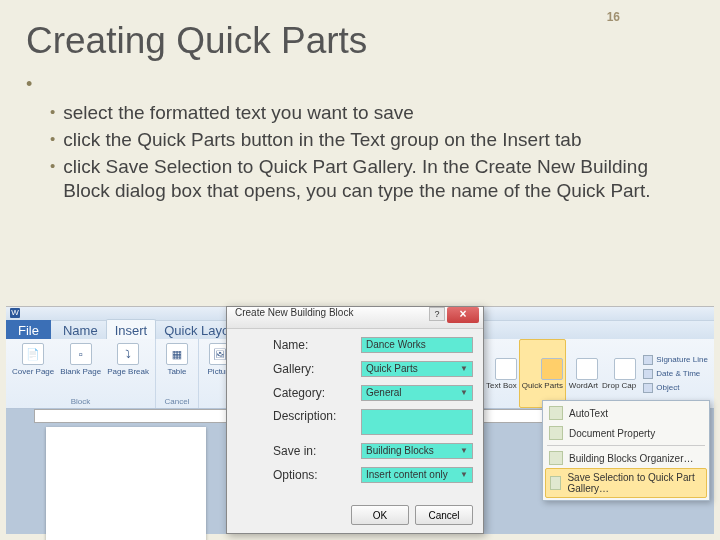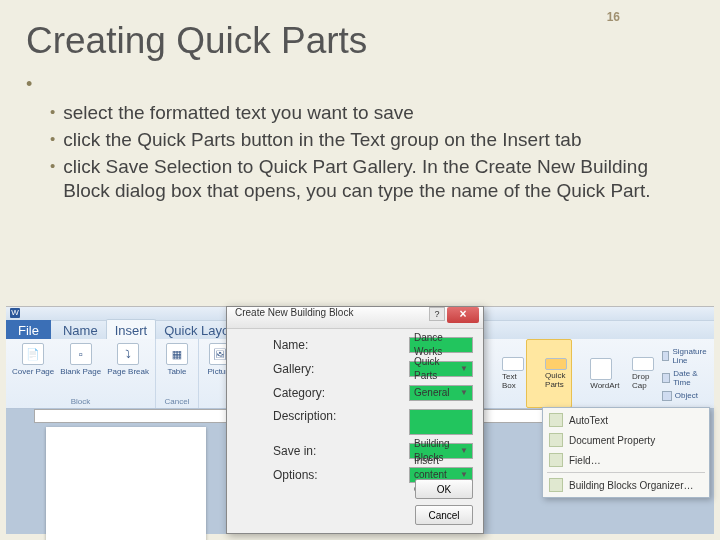--- a/index.html
+++ b/index.html
@@ -230,46 +230,44 @@
     margin-bottom: 8px;
   }
   .dlg-row label {
     width: 88px;
     font-size: 12px;
     margin-left: 36px;
   }
   .dlg-row .field {
     flex: 1;
     height: 16px;
-    background: #22c55e;
+    background: #5eead4;
     border: 1px solid #aaa;
     padding: 1px 4px;
     font-size: 10px;
     line-height: 14px;
     display: flex;
     justify-content: space-between;
     align-items: center;
-    margin-left: 48px;
   }
   .dlg-row .field .dd {
     font-size: 8px;
     color: #555;
   }
   .dlg-row textarea.field {
     height: 26px;
     resize: none;
     font-family: inherit;
   }
   .dlg-buttons {
     position: absolute;
     bottom: 8px;
     right: 10px;
     display: flex;
     gap: 6px;
-    flex-direction: column;
   }
   .dlg-buttons button {
     width: 58px;
     height: 20px;
     font-size: 10px;
     background: linear-gradient(#fdfdfd, #e4e4e4);
     border: 1px solid #999;
     border-radius: 2px;
   }
   
@@ -292,24 +290,24 @@
     padding: 1px 2px;
   }
   .ribbon-right .ritem .sm-ico {
     width: 10px; height: 10px;
     background: #d0dcf0;
     border: 1px solid #9ab;
   }
   .ribbon-right .bigcol {
     display: flex;
     flex-direction: column;
-    align-items: flex-start;
+    align-items: flex-end;
     justify-content: center;
     min-width: 34px;
-    padding: 18px;
+    padding: 2px;
   }
   .ribbon-right .bigcol .big-ico {
     width: 22px; height: 22px;
     background: #fff;
     border: 1px solid #b0c0d0;
     border-radius: 2px;
     margin-bottom: 1px;
   }
   .ribbon-right .bigcol.highlight {
     background: #ffe7a0;
@@ -318,21 +316,21 @@
   }
   .ribbon-right .smallcol {
     display: flex;
     flex-direction: column;
     justify-content: center;
     gap: 2px;
     padding: 2px 3px;
   }
   .qp-menu {
     position: absolute;
-    top: 100px;
+    top: 93px;
     left: 536px;
     width: 168px;
     background: #f7f7f4;
     border: 1px solid #a8b8c8;
     box-shadow: 2px 2px 6px rgba(0,0,0,0.25);
     font-size: 10px;
     padding: 2px;
   }
   .qp-menu .mi {
     display: flex;
@@ -481,28 +479,28 @@
 
     <div class="qp-menu">
       <div class="mi">
           <div class="mico"></div>
           <span>AutoText</span>
         </div>
       <div class="mi">
           <div class="mico"></div>
           <span>Document Property</span>
         </div>
-      <div class="mi">
-          <div class="mico"></div>
-          <span>Field…</span>
-        </div>
       <div class="sep"></div>
       <div class="mi">
           <div class="mico"></div>
           <span>Building Blocks Organizer…</span>
+        </div>
+      <div class="mi sel">
+          <div class="mico"></div>
+          <span>Save Selection to Quick Part Gallery…</span>
         </div>
     </div>
   </div>
 
   <div class="dialog">
     <div class="dlg-title">
       <span>Create New Building Block</span>
       <div class="dlg-close">
         <div class="q">?</div>
         <div class="x">×</div>

